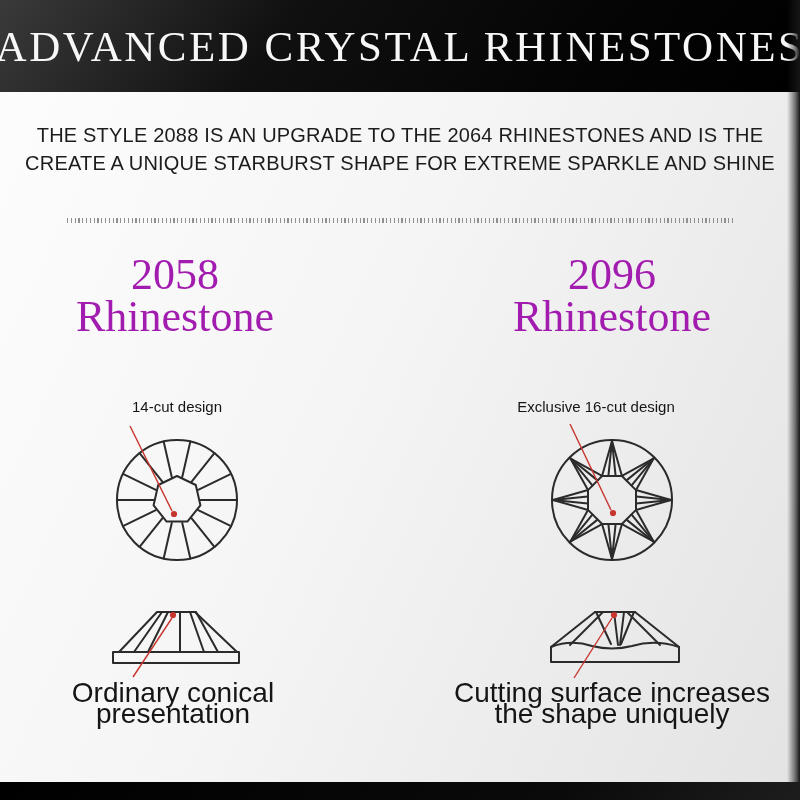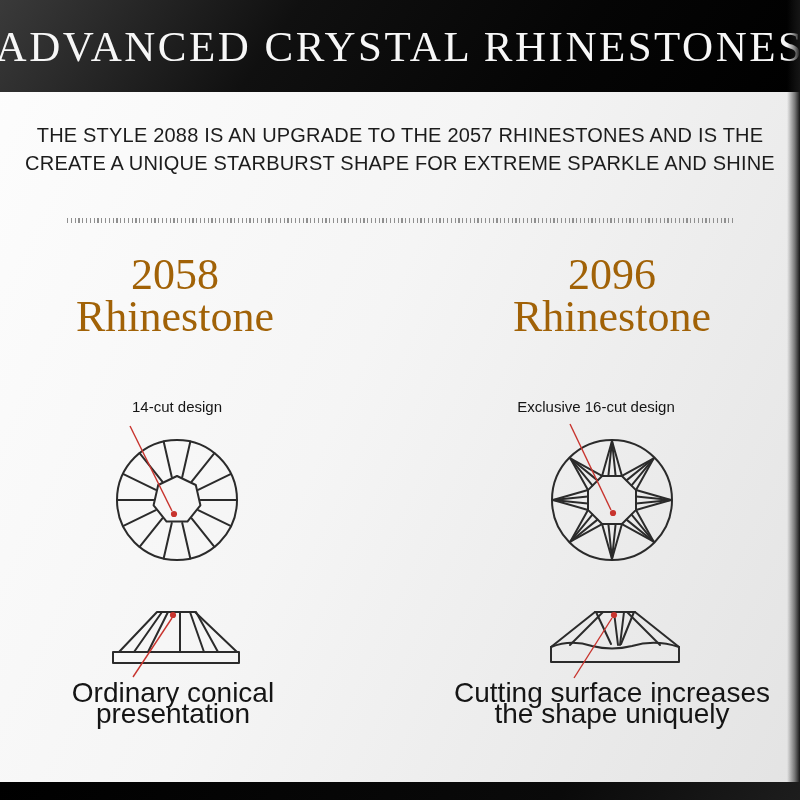--- a/index.html
+++ b/index.html
@@ -22,21 +22,21 @@
   
   .intro{left:0;top:122px;width:800px;text-align:center;
     font-size:20px;line-height:27.5px;letter-spacing:0.2px;color:#1c1c1c;}
   
   .divider{
     left:67px;top:218px;width:666px;height:5px;
     background:repeating-linear-gradient(to right,#8f8f8f 0,#8f8f8f 1.2px,transparent 1.2px,transparent 3.8px);
   }
   
   .heading{top:254px;width:320px;text-align:center;
-    font-family:"Liberation Serif",serif;font-size:44px;line-height:42px;color:#a16207;}
+    font-family:"Liberation Serif",serif;font-size:44px;line-height:42px;color:#a21caf;}
   .heading-left{left:15px;}
   .heading-right{left:452px;}
   
   .feature-label{top:398px;width:320px;text-align:center;font-size:15px;color:#151515;}
   .feature-left{left:17px;}
   .feature-right{left:436px;}
   
   .caption{top:682px;width:330px;text-align:center;font-size:28px;line-height:21px;color:#151515;}
   .caption-left{left:8px;}
   .caption-right{left:447px;}
@@ -49,21 +49,21 @@
     background:linear-gradient(125deg,#000 0%,#0a0a0a 70%,#1d1d1d 100%);}
 </style>
 </head>
 <body>
 
 <div class="abs header">
   <h1>ADVANCED CRYSTAL RHINESTONES</h1>
 </div>
 
 <div class="abs intro">
-  <div>THE STYLE 2088 IS AN UPGRADE TO THE 2057 RHINESTONES AND IS THE</div>
+  <div>THE STYLE 2088 IS AN UPGRADE TO THE 2064 RHINESTONES AND IS THE</div>
   <div>CREATE A UNIQUE STARBURST SHAPE FOR EXTREME SPARKLE AND SHINE</div>
 </div>
 
 <div class="abs divider"></div>
 
 <div class="abs heading heading-left">
   <div>2058</div>
   <div>Rhinestone</div>
 </div>
 <div class="abs heading heading-right">

